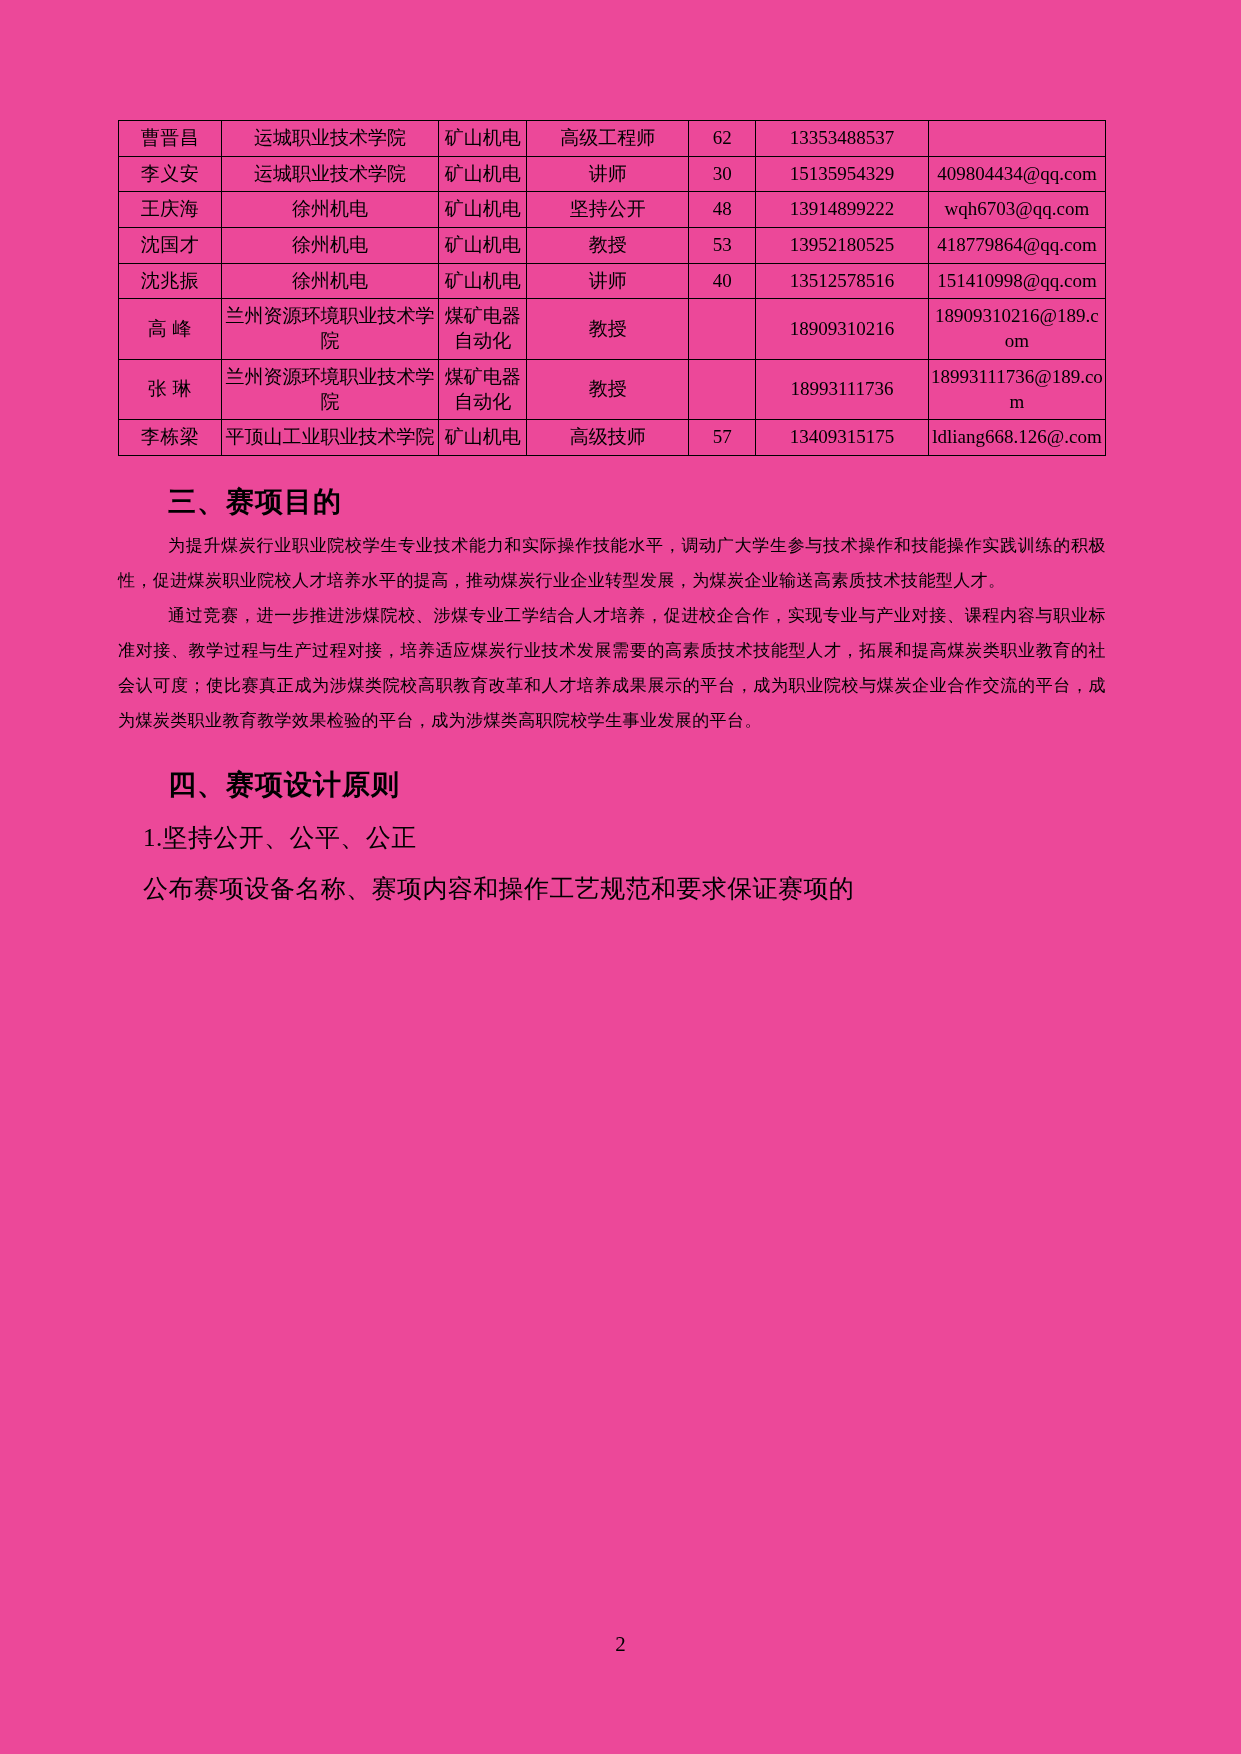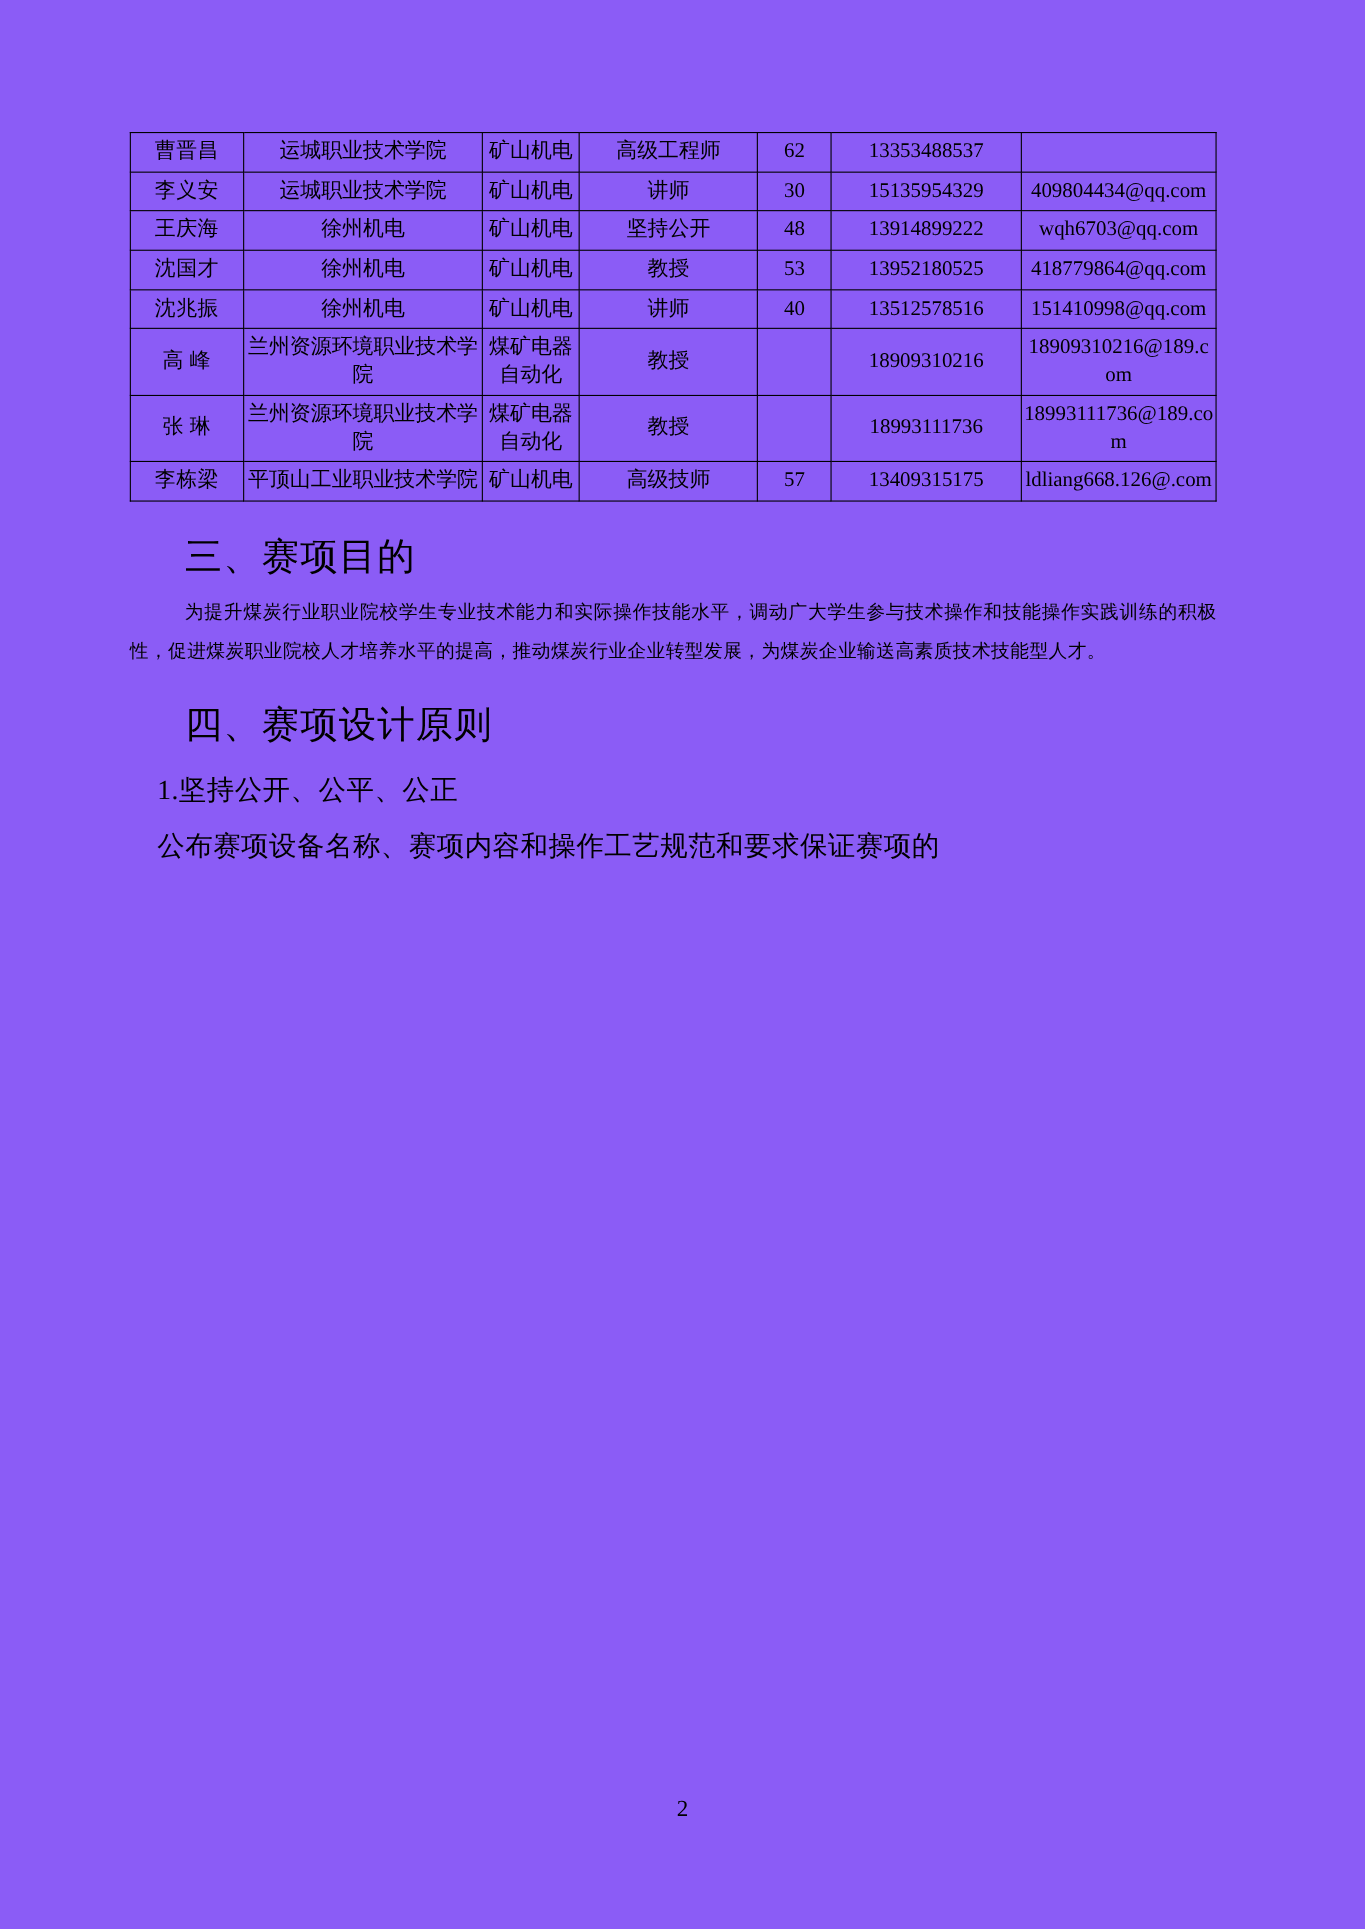--- a/index.html
+++ b/index.html
@@ -14,21 +14,21 @@
     color: #000000;
     position: relative;
     overflow: hidden;
   }
   .page {
     position: absolute;
     left: 0;
     top: 0;
     width: 1241px;
     height: 1754px;
-    background: #8b5cf6;
+    background: #ec4899;
   }
   .content {
     position: absolute;
     left: 118px;
     top: 120px;
     width: 988px;
   }
 
   
   table.experts {
@@ -55,22 +55,22 @@
   td.c-age    { width: 58px; }
   td.c-phone  { width: 158px; }
   td.c-email  { width: 162px; word-break: break-all; }
 
   td.c-age, td.c-phone, td.c-email {
     font-family: "Liberation Serif", "DejaVu Serif", serif;
   }
 
   
   h2.sec-heading {
-    font-size: 34px;
-    font-weight: normal;
+    font-size: 28px;
+    font-weight: bold;
     margin: 22px 0 4px 0;
     text-indent: 50px;
     letter-spacing: 1px;
     line-height: 1.7;
     font-family: "Liberation Sans", "DejaVu Sans", sans-serif;
   }
   p.body-para {
     font-size: 17px;
     line-height: 2.05;
     margin: 0 0 0 0;
@@ -176,20 +176,21 @@
           <td class="c-phone">13409315175</td>
           <td class="c-email">ldliang668.126@.com</td>
         </tr>
       </tbody>
     </table>
 
     <h2 class="sec-heading">三、赛项目的</h2>
 
     <p class="body-para">为提升煤炭行业职业院校学生专业技术能力和实际操作技能水平，调动广大学生参与技术操作和技能操作实践训练的积极性，促进煤炭职业院校人才培养水平的提高，推动煤炭行业企业转型发展，为煤炭企业输送高素质技术技能型人才。</p>
 
+    <p class="body-para">通过竞赛，进一步推进涉煤院校、涉煤专业工学结合人才培养，促进校企合作，实现专业与产业对接、课程内容与职业标准对接、教学过程与生产过程对接，培养适应煤炭行业技术发展需要的高素质技术技能型人才，拓展和提高煤炭类职业教育的社会认可度；使比赛真正成为涉煤类院校高职教育改革和人才培养成果展示的平台，成为职业院校与煤炭企业合作交流的平台，成为煤炭类职业教育教学效果检验的平台，成为涉煤类高职院校学生事业发展的平台。</p>
 
     <h2 class="sec-heading">四、赛项设计原则</h2>
 
     <p class="sub-item">1.坚持公开、公平、公正</p>
 
     <p class="sub-item">公布赛项设备名称、赛项内容和操作工艺规范和要求保证赛项的</p>
 
   </div>
 
   <div class="footer-page">2</div>

